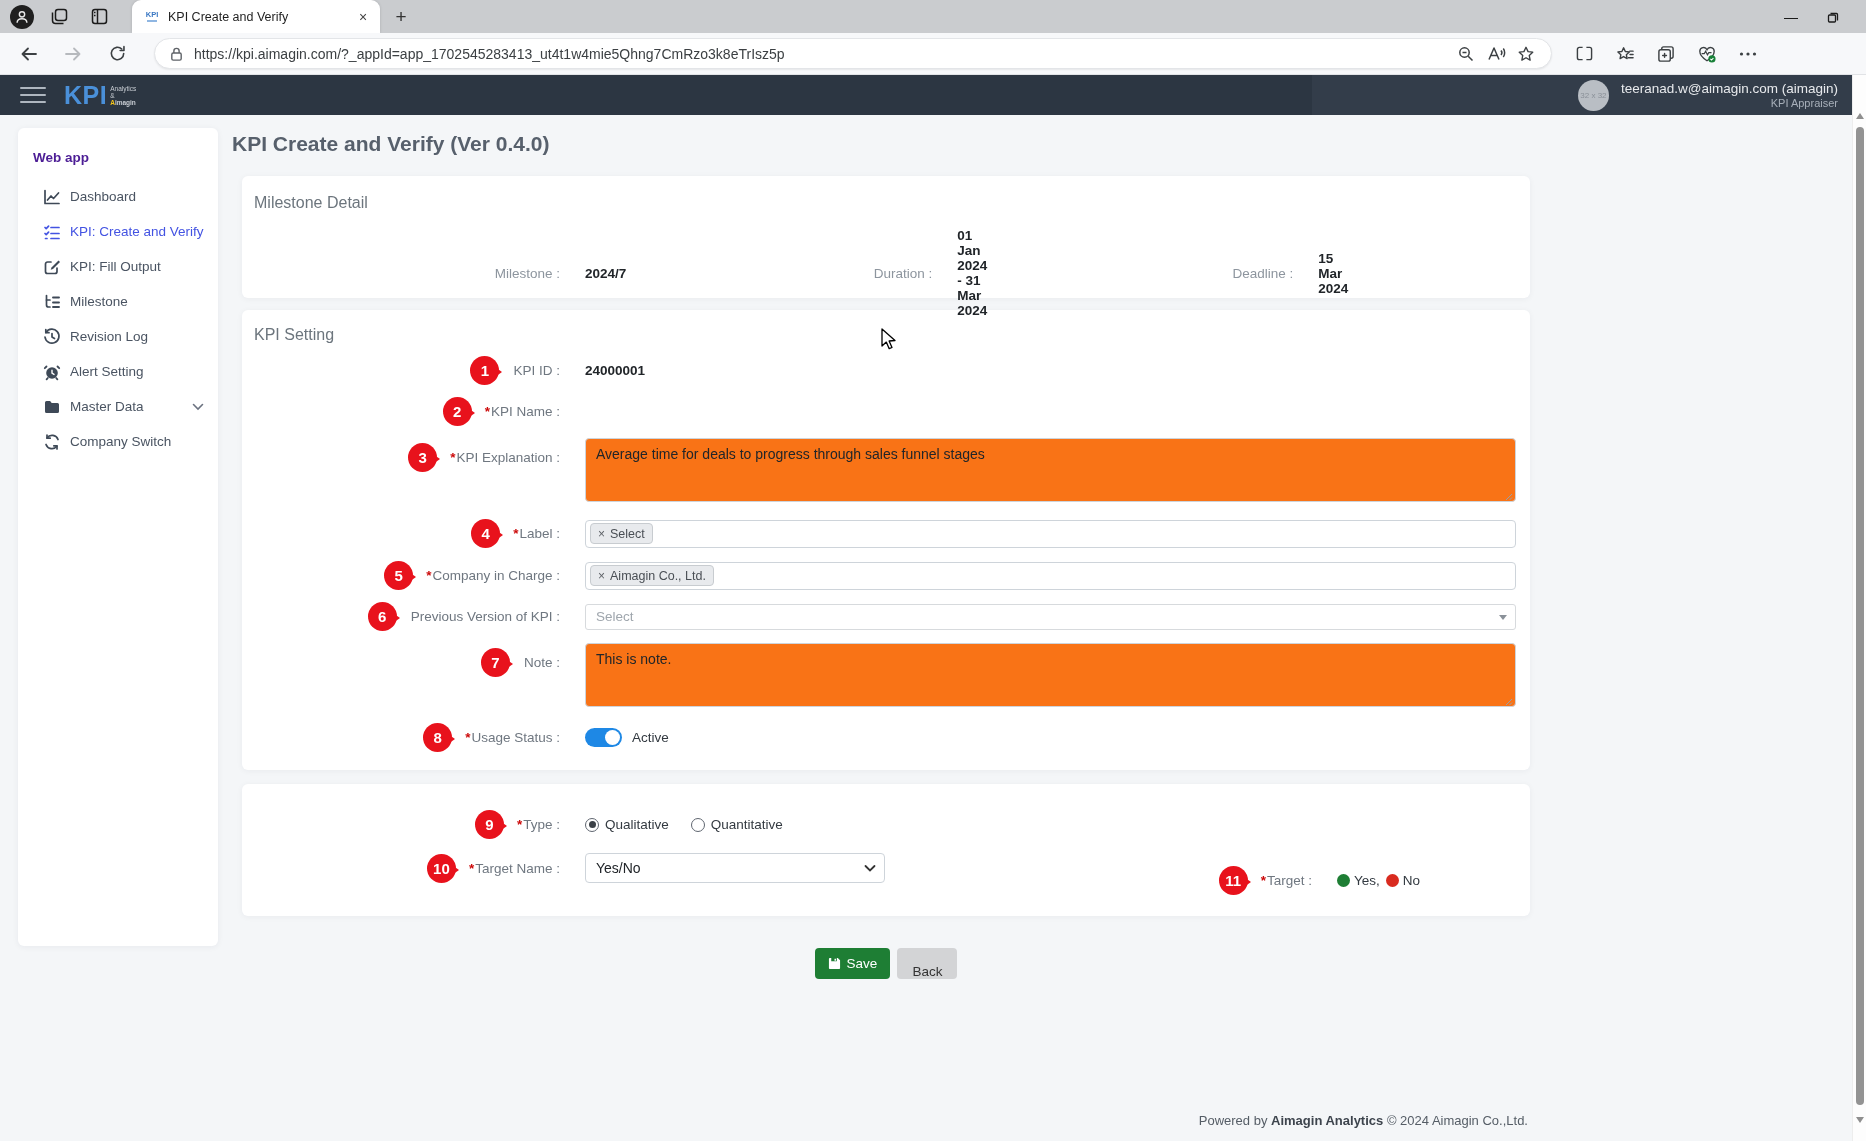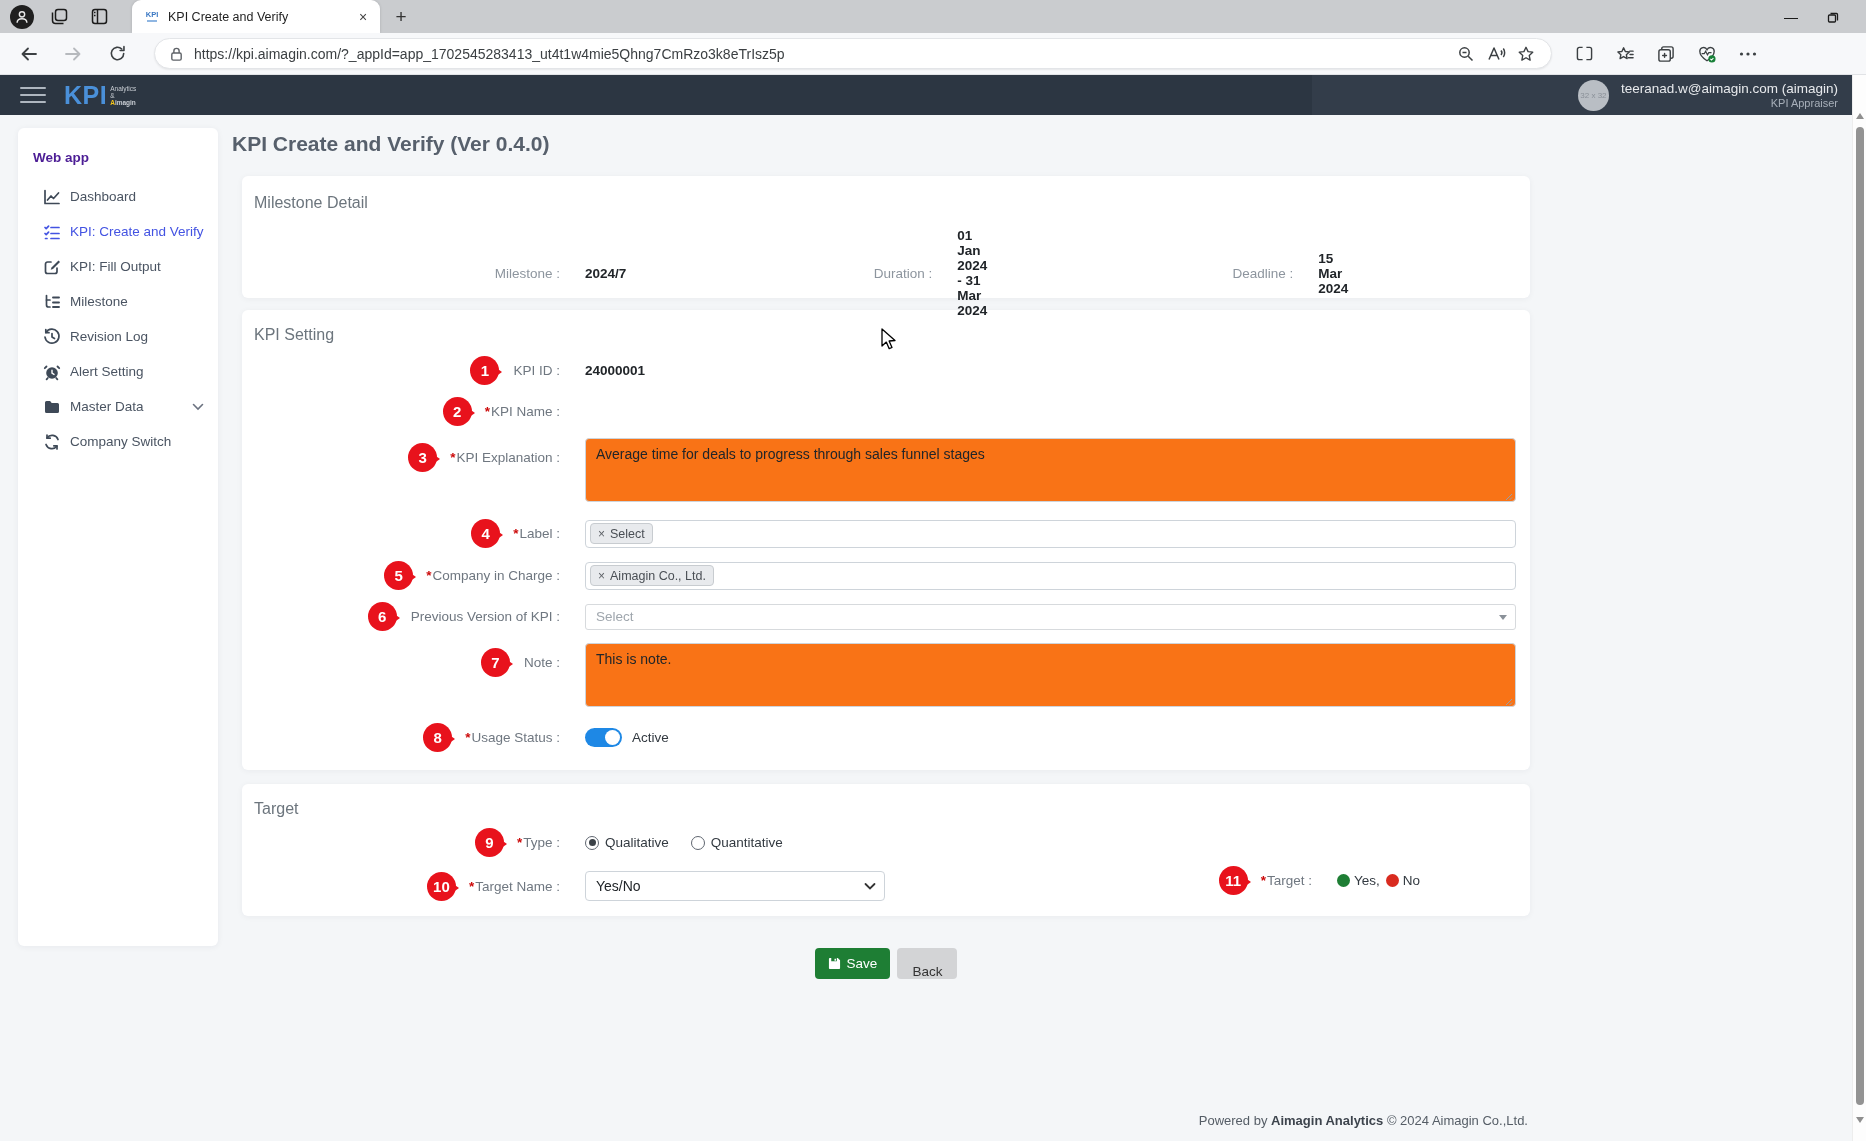--- a/index.html
+++ b/index.html
@@ -498,21 +498,20 @@
         <div class="icell">
           <span class="toggle">
               <span class="knob"></span>
             </span>
           <span class="toggle-label">Active</span>
         </div>
       </div>
     </section>
 
     <section class="card card-target">
-      <div class="card-title">Target</div>
 
       <div class="frow rows-start" style="margin-bottom:14px; margin-top:10px;">
         <div class="lcell">
           <span class="badge">9</span>
           <span class="req">*</span>
           <span>Type :</span>
         </div>
         <div class="icell">
           <div class="radio-group">
             <span class="radio-opt">

